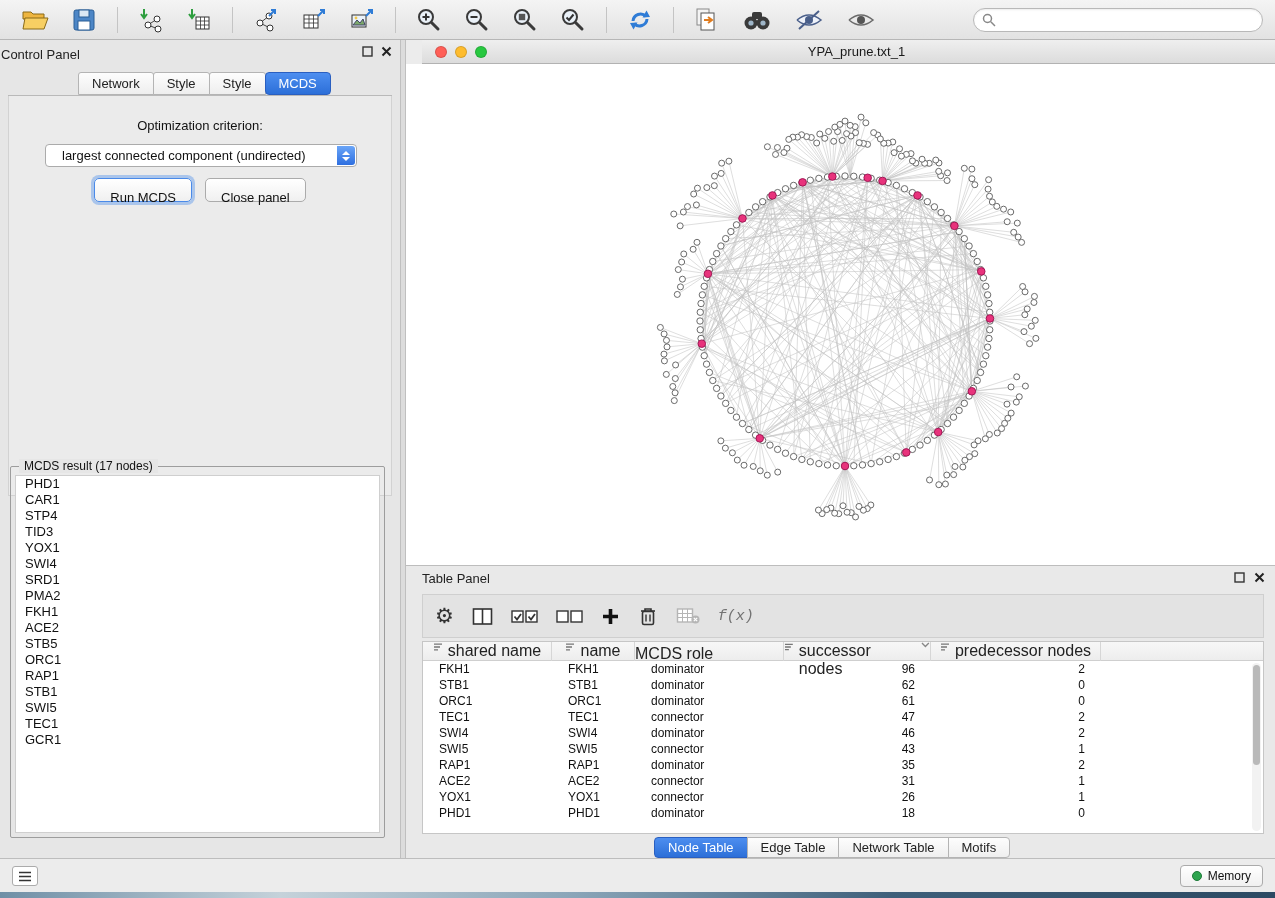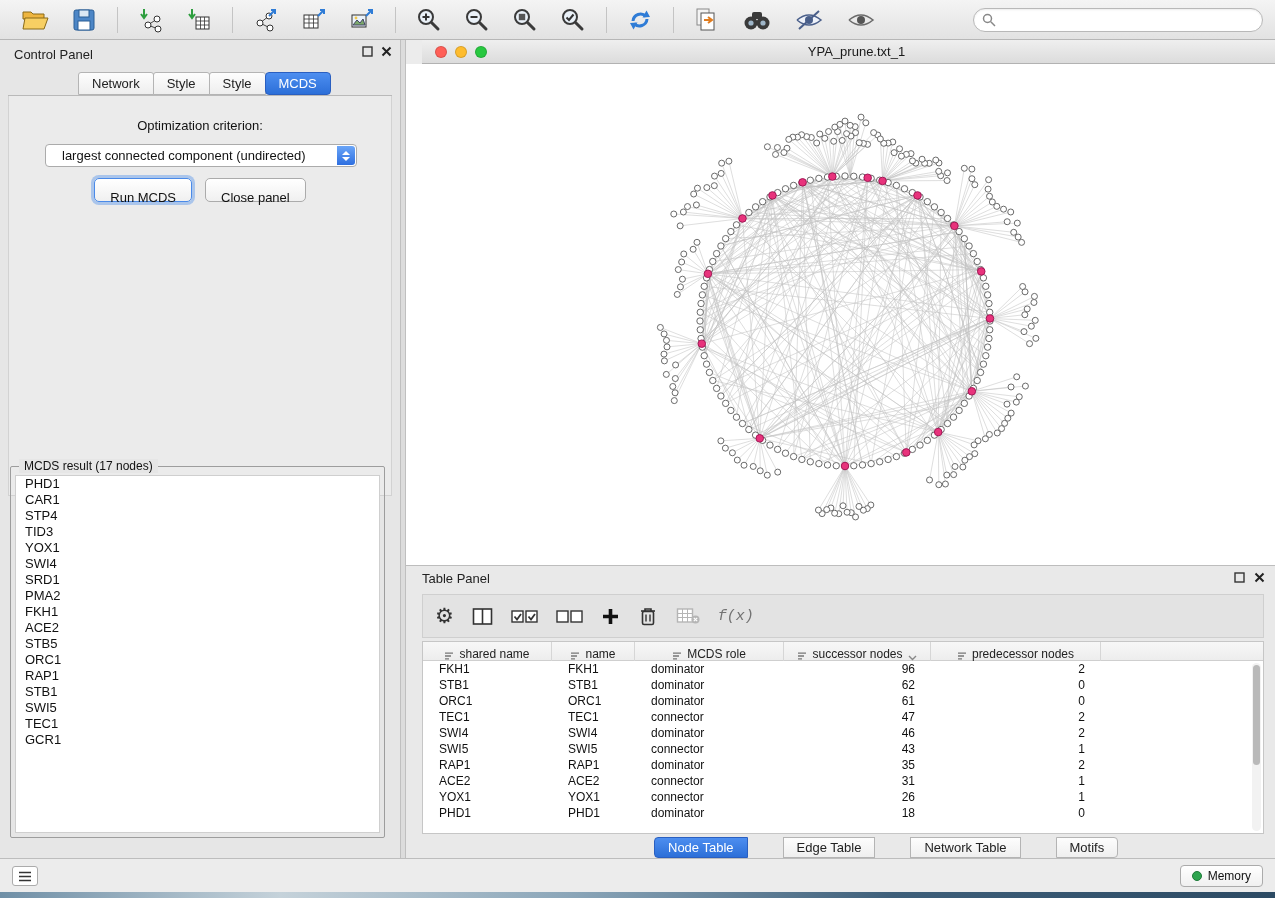--- a/index.html
+++ b/index.html
@@ -13,21 +13,21 @@
   .tb { background:none; border:0; padding:2px 4px; margin:0 7px; cursor:default; display:flex; align-items:center; }
   .sep { width:1px; height:26px; background:#c4c4c4; margin:0 9px; }
   .searchbox { position:absolute; right:12px; top:8px; width:290px; height:24px; background:#fff;
     border:1px solid #b8b8b8; border-radius:12px; display:flex; align-items:center; padding:0 8px;
     box-shadow:inset 0 1px 2px rgba(0,0,0,.08); }
   .searchbox input { border:0; outline:none; flex:1; font-size:12px; background:transparent; margin-left:6px; }
 
   
   .control-panel { position:absolute; left:0; top:40px; width:400px; height:818px; background:#e6e6e6; }
   .panel-header { position:absolute; left:0; top:0; width:100%; height:28px; display:flex; align-items:center;
-    font-size:13px; color:#222; padding-left:14px; }
+    font-size:13px; color:#222; padding-left:1px; }
   .panel-hdr-icons { position:absolute; right:8px; top:6px; display:flex; gap:8px; }
   .ctab-row { position:absolute; left:78px; top:32px; display:flex; z-index:2; }
   .ctab { font-size:13px; color:#222; background:linear-gradient(#fdfdfd,#eee); border:1px solid #b4b4b4;
     padding:3px 13px; margin-right:-1px; border-radius:3px 3px 0 0; }
   .ctab.active { background:linear-gradient(#4d8ef0,#2c6fd8); color:#fff; border:1px solid #2a5fc0; border-radius:4px; }
   .ctab-line { position:absolute; left:8px; top:55px; width:384px; height:1px; background:#b9b9b9; }
   .tab-content { position:absolute; left:8px; top:56px; width:384px; height:400px; background:#ebebeb;
     border:1px solid #d2d2d2; border-top:0; }
   .opt-label { position:absolute; left:0; top:22px; width:100%; text-align:center; font-size:13px; color:#111; }
   .combo { position:absolute; left:36px; top:48px; width:312px; height:23px; background:#fff; border:1px solid #ababab;
@@ -62,27 +62,27 @@
   .table-panel { position:absolute; left:0; top:525px; width:869px; height:293px; background:#e9e9e9; border-top:1px solid #bdbdbd; }
   .tp-header { position:absolute; left:0; top:0; width:100%; height:24px; display:flex; align-items:center; font-size:13px; color:#222; padding-left:16px; }
   .tp-hdr-icons { position:absolute; right:10px; top:6px; display:flex; gap:9px; }
   .tp-toolbar { position:absolute; left:16px; top:28px; width:842px; height:44px; background:#e3e3e3; border:1px solid #cfcfcf;
     display:flex; align-items:center; padding-left:12px; gap:18px; }
   .tp-toolbar .ti { background:none; border:0; display:flex; align-items:center; }
   .gear-glyph { font-size:21px; color:#333; line-height:20px; }
   .fx { font-family:Liberation Mono, monospace; font-style:italic; font-size:15px; color:#737373; }
   .tbl-area { position:absolute; left:16px; top:75px; width:842px; height:193px; background:#fff; border:1px solid #c6c6c6; overflow:hidden; }
   .tbl-head { display:flex; height:19px; background:linear-gradient(#f7f7f7,#ededed); border-bottom:1px solid #cfcfcf; }
-  .th { display:flex; align-items:flex-end; justify-content:center; gap:5px; font-size:12px; color:#222; border-right:1px solid #d6d6d6; height:19px; }
+  .th { display:flex; align-items:flex-start; justify-content:center; gap:5px; font-size:16px; color:#222; border-right:1px solid #d6d6d6; height:19px; }
   .tr { display:flex; height:16px; }
   .td { font-size:12px; color:#111; line-height:16px; padding-left:16px; white-space:nowrap; overflow:hidden; }
   .td.num { text-align:right; padding-left:0; padding-right:16px; }
   .vscroll { position:absolute; right:2px; top:21px; width:9px; height:168px; background:#f2f2f2; border-radius:5px; }
   .vthumb { position:absolute; left:1px; top:2px; width:7px; height:100px; background:#b9b9b9; border-radius:4px; }
-  .btab-row { position:absolute; left:248px; top:271px; display:flex;gap:36px; }
+  .btab-row { position:absolute; left:248px; top:271px; display:flex; }
   .btab { font-size:13px; color:#222; background:linear-gradient(#fdfdfd,#efefef); border:1px solid #b4b4b4;
     padding:2px 13px; margin-right:-1px; }
   .btab:first-child { border-radius:4px 0 0 4px; }
   .btab:last-child { border-radius:0 4px 4px 0; }
   .btab.active { background:linear-gradient(#4d8ef0,#2c6fd8); color:#fff; border-color:#2a5fc0; }
 
   
   .status-bar { position:absolute; left:0; top:858px; width:1275px; height:34px; background:#ececec; border-top:1px solid #bdbdbd; }
   .burger-btn { position:absolute; left:12px; top:7px; width:26px; height:20px; background:#fff; border:1px solid #ababab; border-radius:3px; display:flex; align-items:center; justify-content:center; }
   .memory-btn { position:absolute; right:12px; top:6px; height:22px; background:linear-gradient(#fff,#f0f0f0); border:1px solid #ababab; border-radius:4px;
@@ -1106,21 +1106,21 @@
                 <path d="M1 2.2h8M1 5h6M1 7.8h4" stroke="#777" stroke-width="1.3"></path>
               </svg>
               <span>shared name</span>
             </div>
             <div class="th" style="width: 83px;">
               <svg width="10" height="10" viewBox="0 0 10 10">
                 <path d="M1 2.2h8M1 5h6M1 7.8h4" stroke="#777" stroke-width="1.3"></path>
               </svg>
               <span>name</span>
             </div>
-            <div class="th" style="width: 149px;">
+            <div class="th" style="width: 149px; flex-direction: column;">
               <svg width="10" height="10" viewBox="0 0 10 10">
                 <path d="M1 2.2h8M1 5h6M1 7.8h4" stroke="#777" stroke-width="1.3"></path>
               </svg>
               <span>MCDS role</span>
             </div>
             <div class="th" style="width: 147px;">
               <svg width="10" height="10" viewBox="0 0 10 10">
                 <path d="M1 2.2h8M1 5h6M1 7.8h4" stroke="#777" stroke-width="1.3"></path>
               </svg>
               <span>successor nodes</span> 

